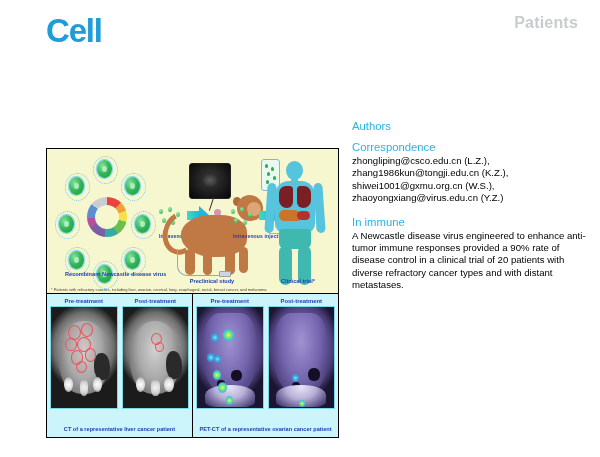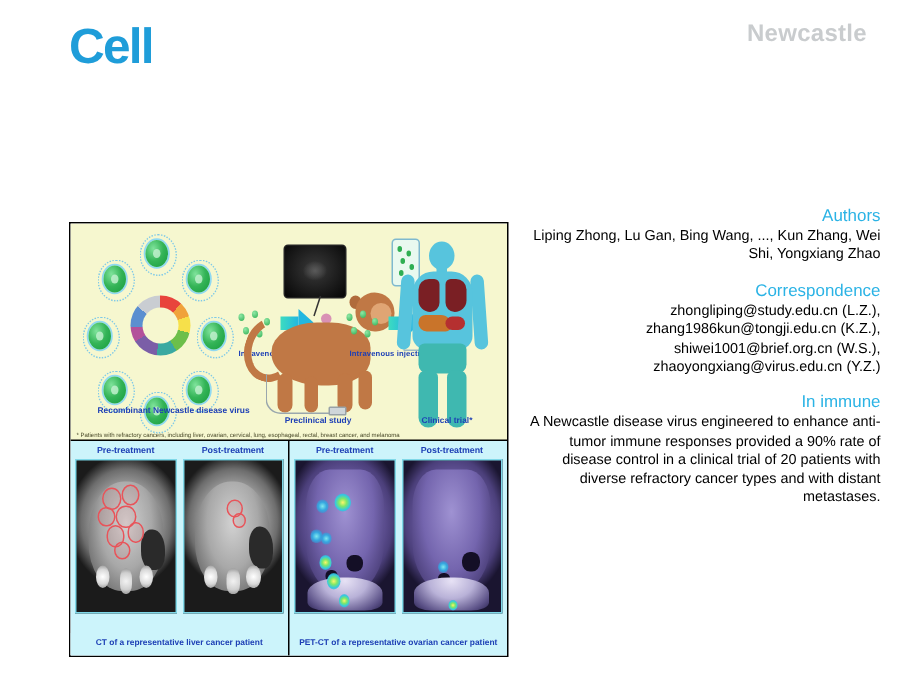--- a/index.html
+++ b/index.html
@@ -275,37 +275,37 @@
   }
   .dark-gas{
     position:absolute;background:#140f26;border-radius:45%;
   }
   .cap-wrap{position:absolute;left:0;right:0;bottom:0;display:flex;}
   .cap-cell{flex:1;text-align:center;font-size:5.6px;font-weight:bold;color:#1d3fb5;
     background:#ccf4fb;padding:4px 0 5px 0;white-space:nowrap;}
   .cap-cell + .cap-cell{border-left:1.3px solid #000;}
 
   
-  .rcol{position:absolute;left:352px;top:138px;width:235px;text-align:right;}
+  .rcol{position:absolute;left:352px;top:120px;width:235px;}
   .rcol h3{
     margin:0 0 2px 0;font-size:11.3px;font-weight:normal;color:#2bb3e5;
   }
   .rcol p{
     margin:0 0 11px 0;font-size:9.6px;line-height:12.4px;color:#000;
   }
   .rcol .blk{margin-bottom:9px;}
   .nowrap-lines span{display:block;}
 </style>
 </head>
 <body>
 
 <div class="page">
 
   <div class="cell-logo">Cell</div>
-  <div class="resource-label">Newcastle</div>
+  <div class="resource-label">Patients</div>
 
 
 
   <div class="ga-panel">
 
     <div class="ga-top">
 
       <div>
         <div class="plasmid"></div>
         <div class="spikes" style="left:46px;top:7px;"></div>
@@ -474,29 +474,28 @@
         <div class="cap-cell">CT of a representative liver cancer patient</div>
         <div class="cap-cell">PET-CT of a representative  ovarian cancer patient</div>
       </div>
     </div>
   </div>
 
   <div class="rcol">
 
     <div class="blk">
       <h3>Authors</h3>
-      <p>Liping Zhong, Lu Gan, Bing Wang, ..., Kun Zhang, Wei Shi, Yongxiang Zhao</p>
     </div>
 
     <div class="blk">
       <h3>Correspondence</h3>
       <p class="nowrap-lines">
-        <span>zhongliping@study.edu.cn (L.Z.),</span>
+        <span>zhongliping@csco.edu.cn (L.Z.),</span>
         <span>zhang1986kun@tongji.edu.cn (K.Z.),</span>
-        <span>shiwei1001@brief.org.cn (W.S.),</span>
+        <span>shiwei1001@gxmu.org.cn (W.S.),</span>
         <span>zhaoyongxiang@virus.edu.cn (Y.Z.)</span>
       </p>
     </div>
 
     <div class="blk">
       <h3>In immune</h3>
       <p>A Newcastle disease virus engineered to enhance anti-tumor immune responses provided a 90% rate of disease control in a clinical trial of 20 patients with diverse refractory cancer types and with distant metastases.</p>
     </div>
   </div>
 </div>

